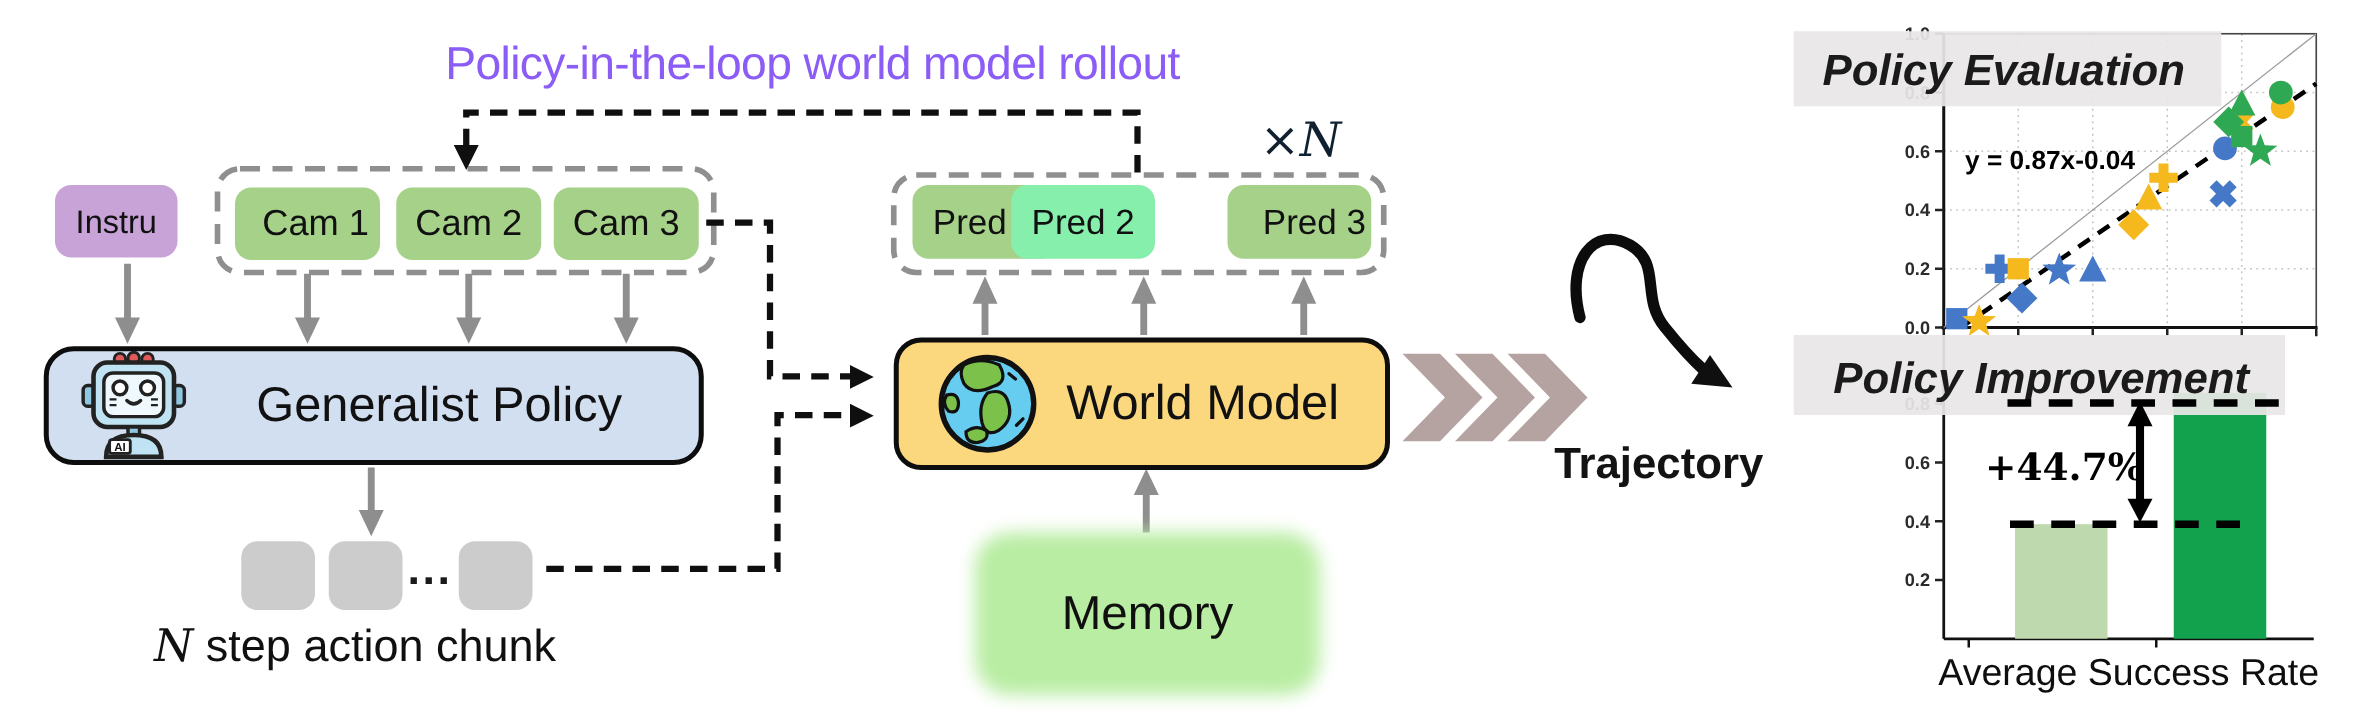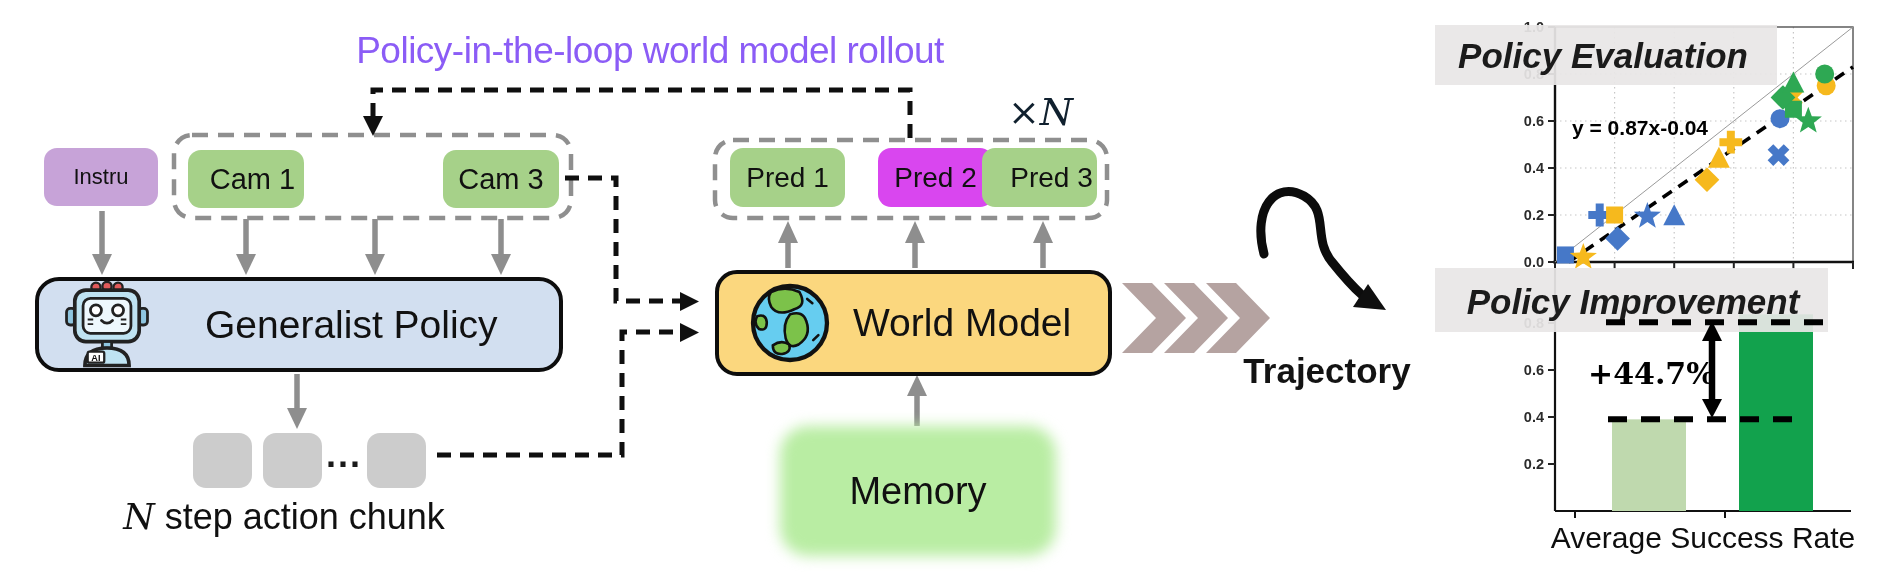--- a/index.html
+++ b/index.html
@@ -5,22 +5,22 @@
   html,body{margin:0;padding:0;background:#fff;}
   #stage{position:relative;width:1890px;height:576px;background:#fff;overflow:hidden;
          font-family:"Liberation Sans",sans-serif;color:#111;}
   #overlay{position:absolute;left:0;top:0;z-index:1;}
   .abs{position:absolute;z-index:2;}
   .box{display:flex;align-items:center;justify-content:center;box-sizing:border-box;}
 
   .title{left:650px;top:30px;transform:translateX(-50%);font-size:37px;font-weight:normal;
          color:#8b5cf6;white-space:nowrap;letter-spacing:-0.5px;}
 
-  .instru{left:44px;top:148px;width:114px;height:58px;background:#c7a3d8;border-radius:13px;
-          font-size:22px;}
+  .instru{left:44px;top:148px;width:98px;height:58px;background:#c7a3d8;border-radius:13px;
+          font-size:26px;}
   .camBox{width:116px;height:58px;background:#a6d189;border-radius:13px;font-size:29px;}
   .predBox{width:115px;height:59px;background:#a6d189;border-radius:13px;font-size:28px;}
   .timesN{left:1008px;top:90px;font-family:"DejaVu Serif",serif;font-size:38px;color:#10202e;}
   .timesN i{font-style:italic;}
 
   .gpBox{left:35px;top:277px;width:528px;height:95px;background:#d2dff0;border:4.5px solid #0d0d0d;
          border-radius:24px;justify-content:flex-start;}
   .gpBox .label{font-size:39px;margin-left:52px;color:#111;}
   .wmBox{left:715px;top:270px;width:397px;height:106px;background:#fbd77e;border:4.5px solid #0d0d0d;
          border-radius:22px;justify-content:flex-start;}
@@ -207,24 +207,25 @@
     </g>
     <text x="1588" y="384" font-size="30" font-weight="bold" font-family="DejaVu Serif,serif" fill="#000">+44.7%</text>
     <text x="1703" y="548" text-anchor="middle" font-size="30" fill="#0e0e0e">Average Success Rate</text>
   </svg>
 
   <div class="abs title">Policy-in-the-loop world model rollout</div>
 
   <div class="abs box instru" style="background: rgb(199, 163, 216);">Instru</div>
 
   <div class="abs box camBox" style="left: 188px; top: 150px; background: rgb(166, 209, 137); padding-left: 13px;">Cam 1</div>
+  <div class="abs box camBox" style="left: 317px; top: 150px; background: rgb(166, 209, 137);">Cam 2</div>
   <div class="abs box camBox" style="left: 443px; top: 150px; background: rgb(166, 209, 137);">Cam 3</div>
 
   <div class="abs box predBox" style="left: 730px; top: 148px; background: rgb(166, 209, 137);">Pred 1</div>
-  <div class="abs box predBox" style="left: 878px; top: 148px; background: #d946ef;">Pred 2</div>
+  <div class="abs box predBox" style="left: 809px; top: 148px; background: #86efac;">Pred 2</div>
   <div class="abs box predBox" style="left: 982px; top: 148px; background: rgb(166, 209, 137); padding-left: 24px;">Pred 3</div>
 
   <div class="abs timesN"><span>×</span><i>N</i></div>
 
   <div class="abs box gpBox" style="background: rgb(210, 223, 240);">
     <span class="iconWrap" style="margin-left:22px;">
       <svg width="92" height="92" viewBox="0 0 100 100">
         <circle cx="38" cy="9" r="5" fill="#e05a5a" stroke="#222" stroke-width="2.5"></circle>
         <circle cx="50" cy="8" r="5" fill="#e05a5a" stroke="#222" stroke-width="2.5"></circle>
         <circle cx="62" cy="9" r="5" fill="#e05a5a" stroke="#222" stroke-width="2.5"></circle>

